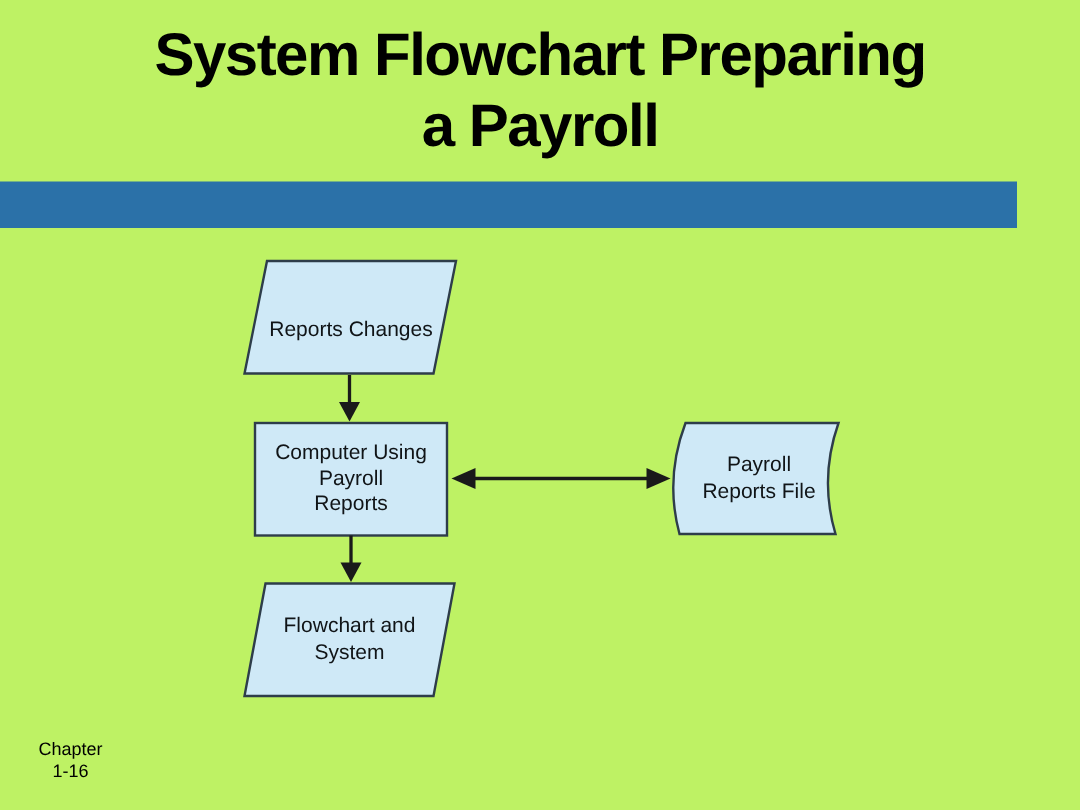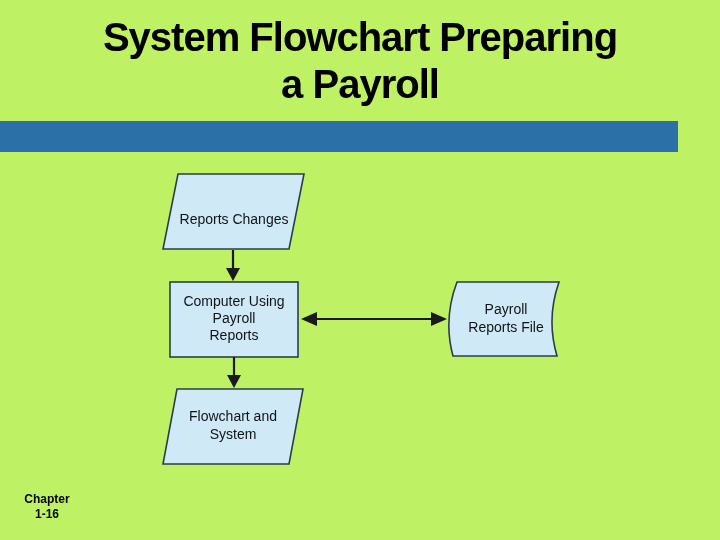--- a/index.html
+++ b/index.html
@@ -61,21 +61,21 @@
   }
   .node-label.process { line-height: 17px; }
   .footer {
     position: absolute;
     left: 22px;
     top: 492px;
     width: 50px;
     text-align: center;
     font-size: 12px;
     line-height: 15px;
-    font-weight: bold;
+    font-weight: normal;
     color: #000000;
   }
 </style>
 </head>
 <body>
 
 <div class="page">
 
   <div class="title">
     <div>System Flowchart Preparing</div>

